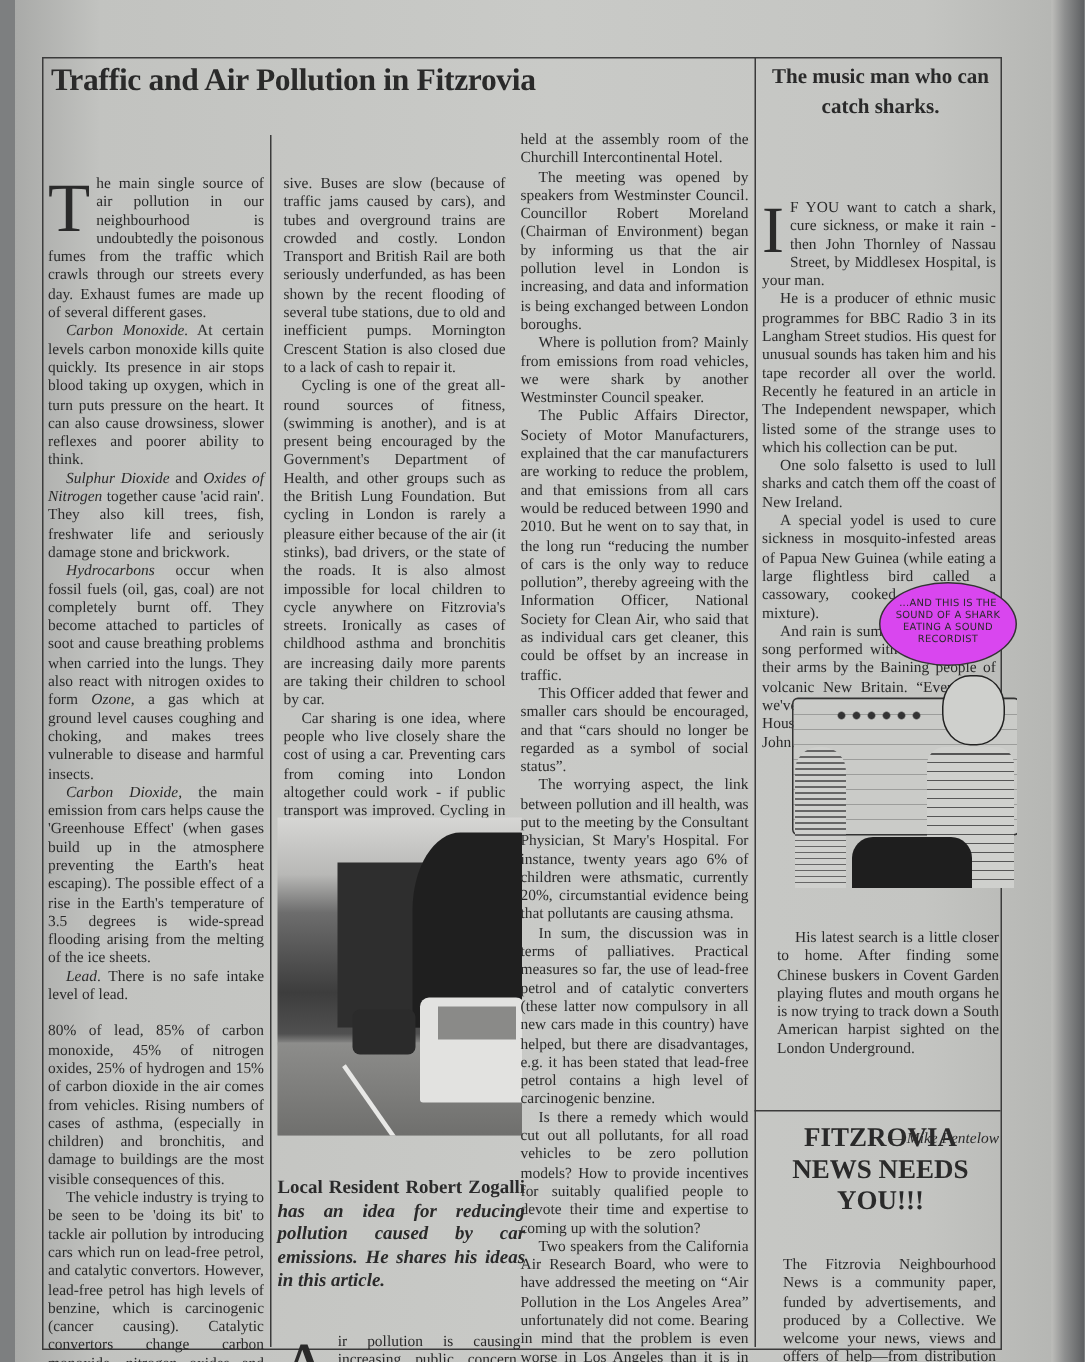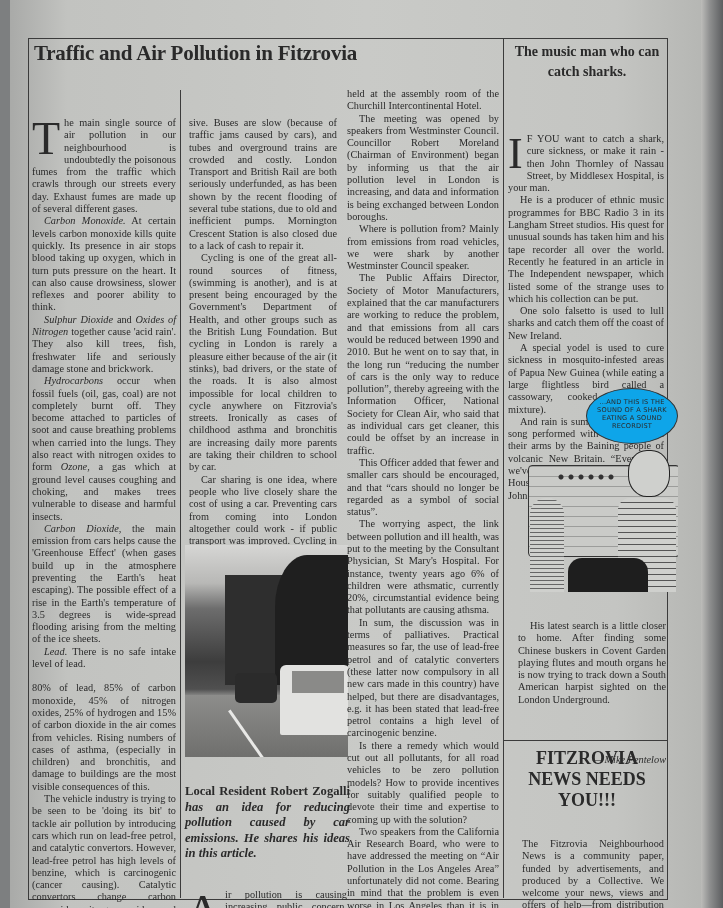--- a/index.html
+++ b/index.html
@@ -22,21 +22,21 @@
   .photo .tree{position:absolute;left:90px;top:10px;width:80px;height:130px;background:#1f1f1f;border-radius:40% 10% 0 0;}
   .photo .car1{position:absolute;left:95px;top:120px;width:70px;height:70px;background:#e2e2e0;border-radius:6px 6px 2px 2px;}
   .photo .car1 .win{position:absolute;left:12px;top:6px;width:52px;height:22px;background:#8a8a88;}
   .photo .car2{position:absolute;left:50px;top:128px;width:42px;height:30px;background:#2b2b2b;border-radius:5px;}
   .photo .road{position:absolute;left:0;top:150px;width:163px;height:62px;background:linear-gradient(180deg,#8d8d8b,#6f6f6d);}
   .photo .line{position:absolute;left:60px;top:160px;width:3px;height:60px;background:#e8e8e6;transform:rotate(-35deg);}
   .caption{position:absolute;left:185px;top:784px;width:165px;font-weight:bold;font-style:italic;font-size:12.6px;line-height:15.5px;text-align:justify;}
   .caption .nm{font-style:normal;}
   .music-head{position:absolute;left:508px;top:42px;width:158px;text-align:center;font-weight:bold;font-size:14px;line-height:20px;}
   .cartoon{position:absolute;left:508px;top:380px;width:170px;height:212px;overflow:hidden;}
-  .bubble{position:absolute;left:78px;top:8px;width:92px;height:56px;border:1px solid #333;border-radius:50%;background:#0ea5e9;font-family:"DejaVu Sans",sans-serif;font-size:6.6px;line-height:8px;text-align:center;padding-top:9px;box-sizing:border-box;letter-spacing:.2px;}
+  .bubble{position:absolute;left:78px;top:8px;width:92px;height:56px;border:1px solid #333;border-radius:50%;background:#d946ef;font-family:"DejaVu Sans",sans-serif;font-size:6.6px;line-height:8px;text-align:center;padding-top:9px;box-sizing:border-box;letter-spacing:.2px;}
   .desk{position:absolute;left:20px;top:85px;width:150px;height:90px;border:1px solid #333;border-radius:4px;background:repeating-linear-gradient(0deg,#cacbc8 0 9px,#9c9d9b 9px 10px);}
   .man-head{position:absolute;left:120px;top:70px;width:40px;height:45px;border:1px solid #222;border-radius:45%;background:#cfd0cd;}
   .man-body{position:absolute;left:110px;top:118px;width:58px;height:94px;background:repeating-linear-gradient(0deg,#cfd0cd 0 5px,#555 5px 6px);border-radius:12px 12px 0 0;}
   .left-fig{position:absolute;left:22px;top:118px;width:34px;height:94px;border-radius:16px 16px 0 0;background:repeating-linear-gradient(0deg,#cfd0cd 0 3px,#666 3px 4px);}
   .knobs{position:absolute;left:48px;top:92px;width:60px;height:10px;background:radial-gradient(circle,#333 2px,transparent 3px) 0 0/10px 10px repeat-x;}
   .legs{position:absolute;left:60px;top:178px;width:80px;height:34px;background:#1e1e1e;border-radius:14px 14px 0 0;}
   .news-head{position:absolute;left:508px;top:748px;width:158px;text-align:center;font-weight:bold;font-size:18px;line-height:21px;font-family:Liberation Serif, serif;}
 </style>
 </head>
 <body>

